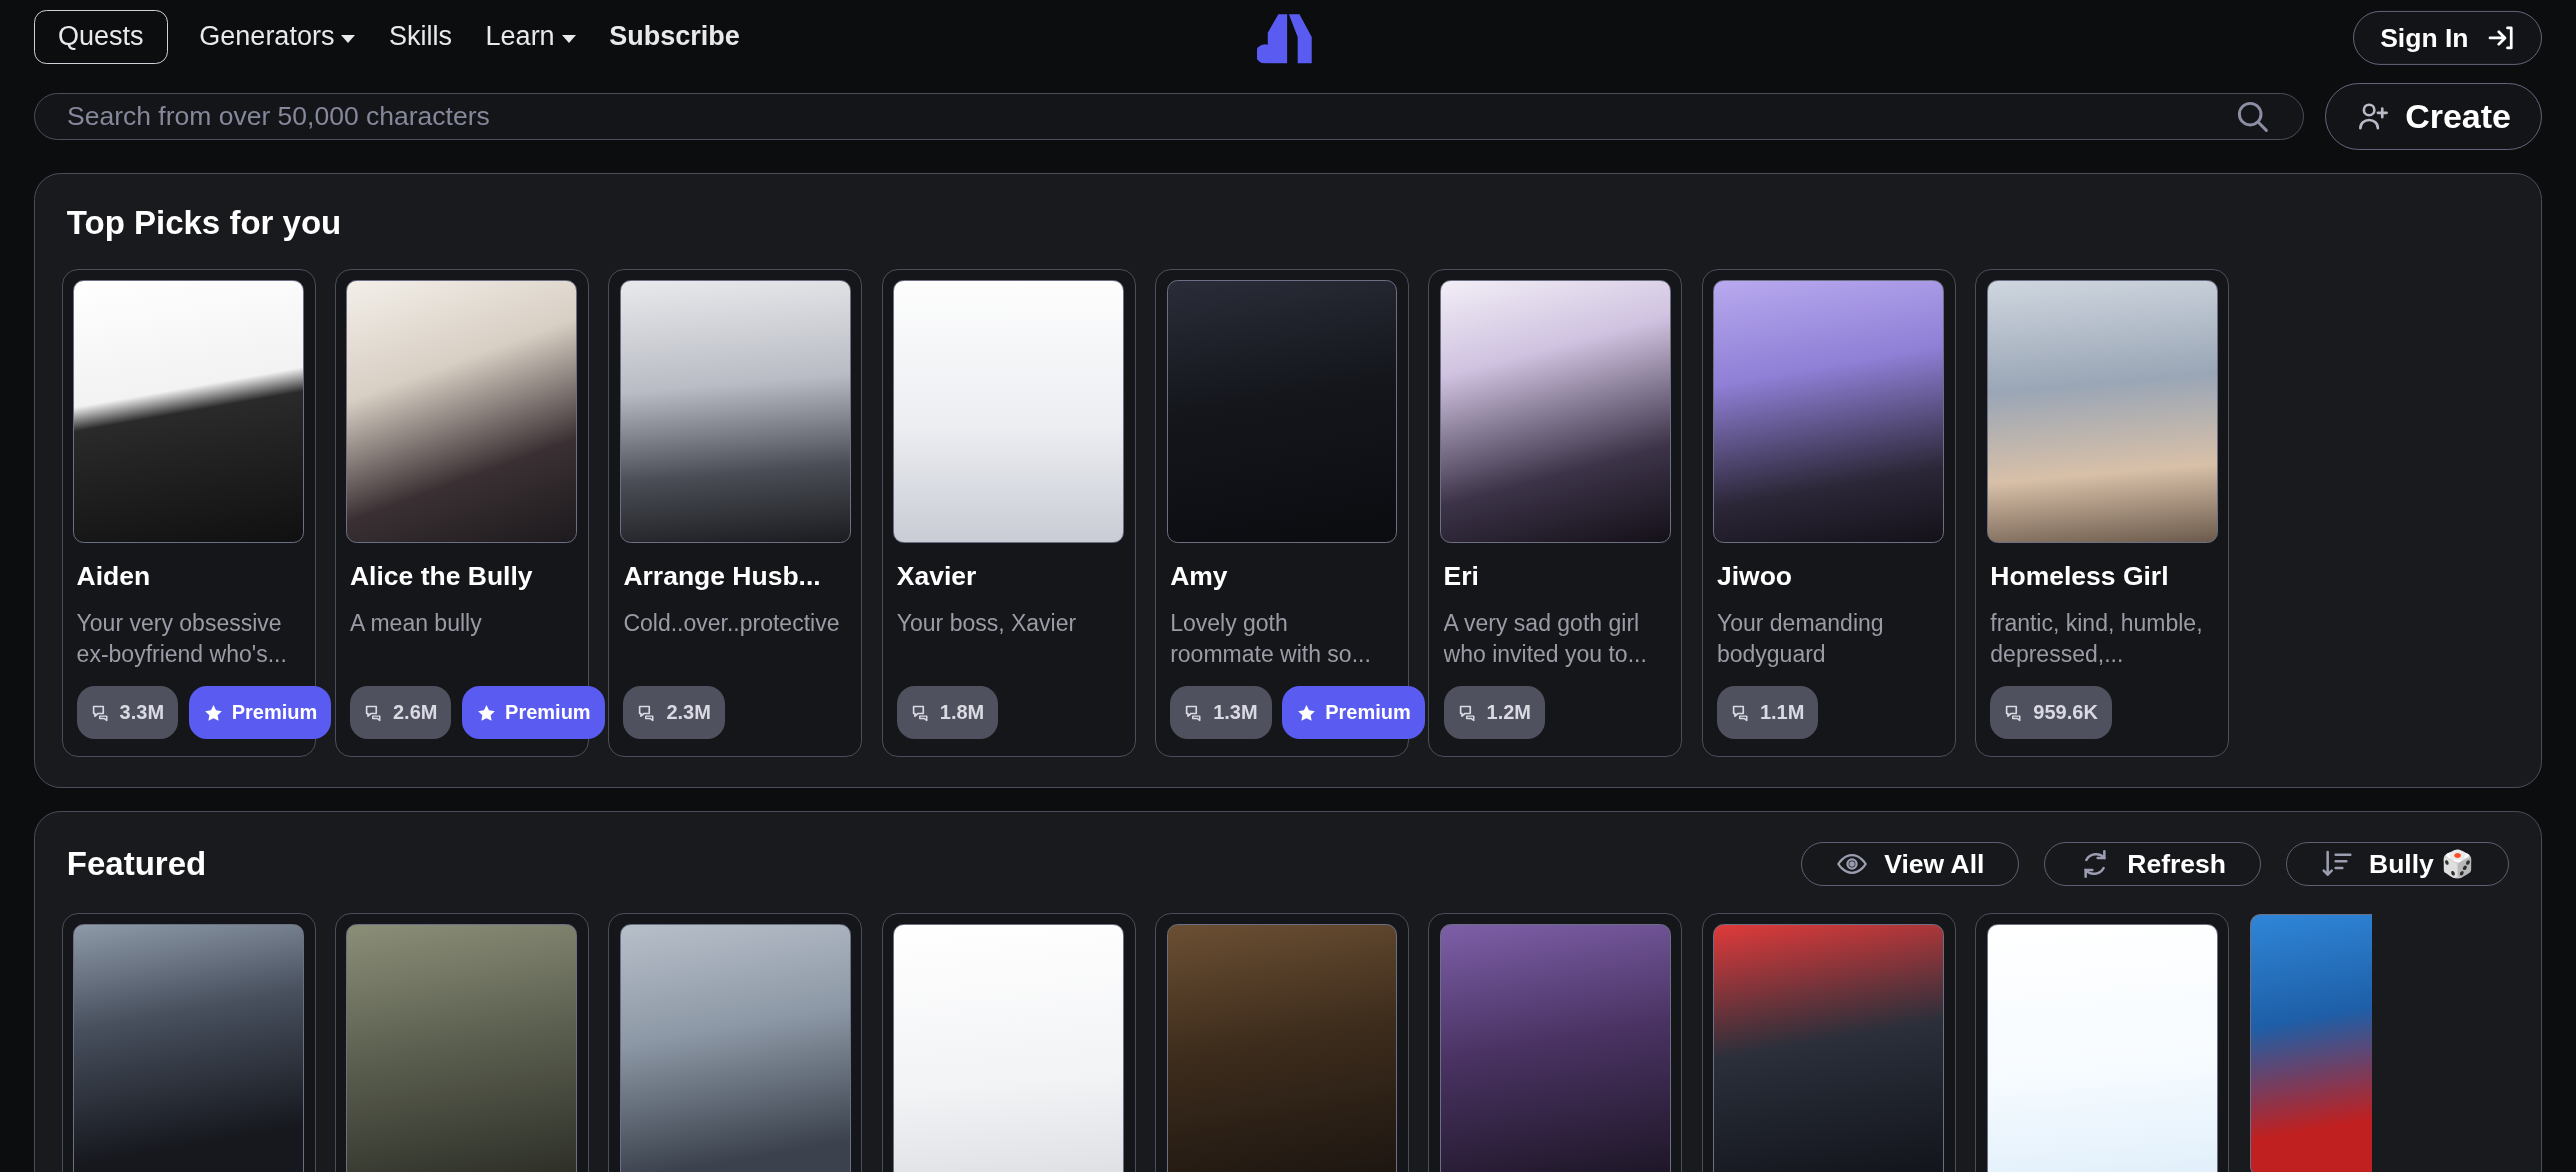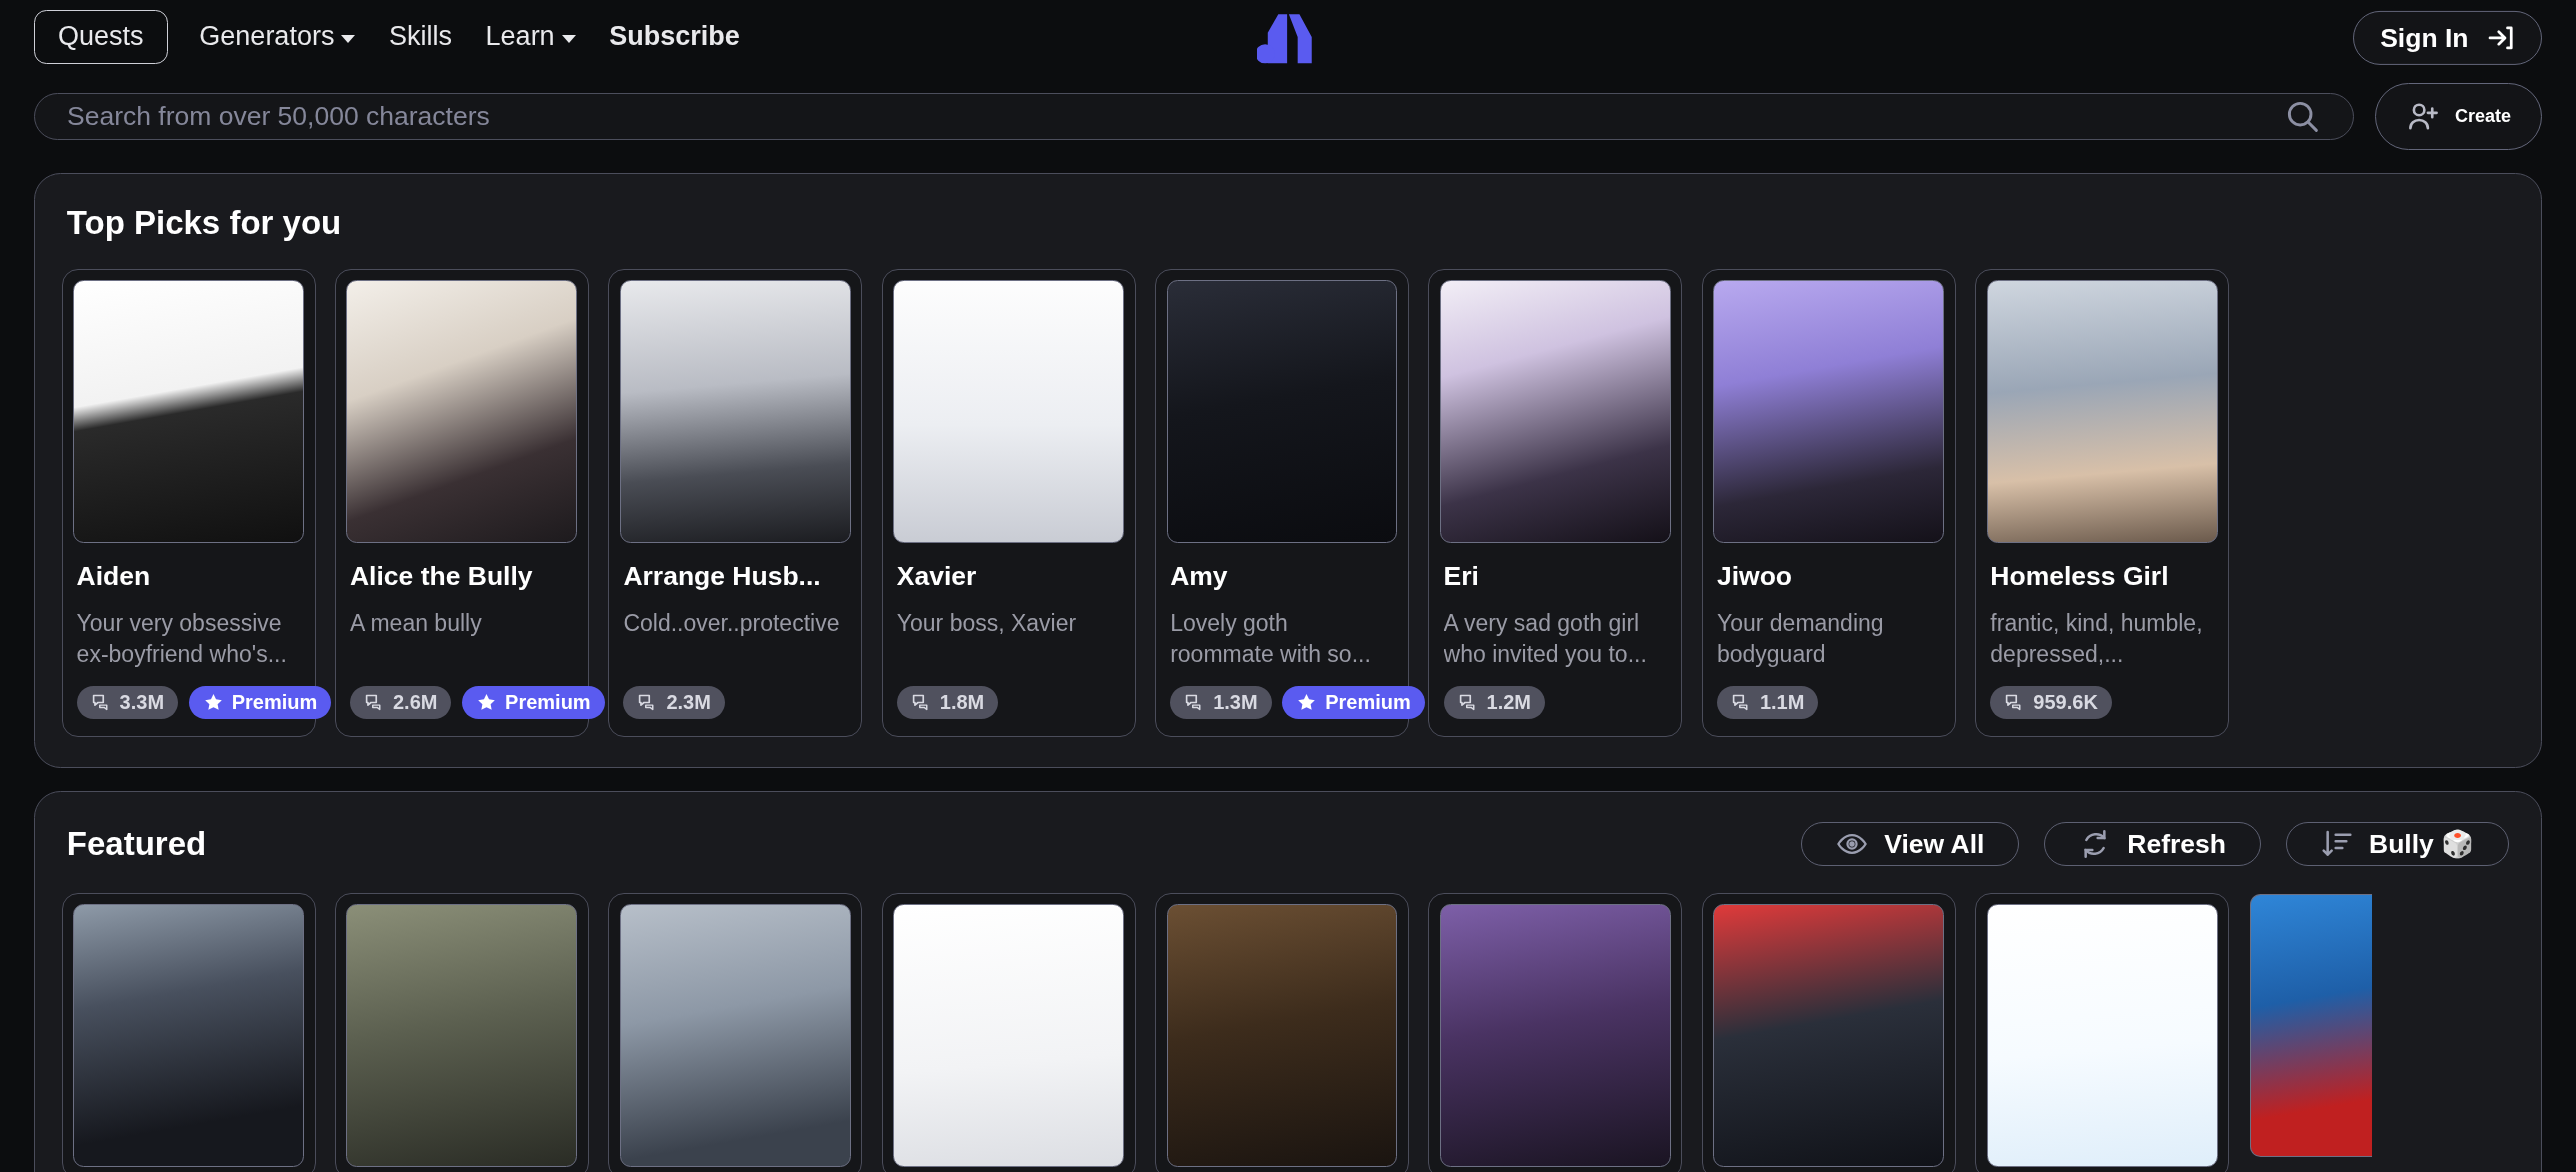--- a/index.html
+++ b/index.html
@@ -99,21 +99,21 @@
     font-size: 26.5px;
     font-family: "Liberation Sans", sans-serif;
   }
   .search-input::placeholder { color: #85879a; }
   .create-btn {
     border: 1.8px solid #63667a;
     border-radius: 35px;
     height: 67px;
     padding: 0 30px;
     display: flex; align-items: center; gap: 14px;
-    font-size: 18px; font-weight: bold;
+    font-size: 34px; font-weight: bold;
     background: #131417; color: #fff;
     cursor: pointer;
     white-space: nowrap;
   }
 
   
   .panel {
     margin: 23px 34px 0 34px;
     border: 1.8px solid #4b4d5b;
     border-radius: 26.5px;
@@ -165,23 +165,23 @@
   }
   .card-desc {
     font-size: 23px; color: #9a9ba6;
     margin: 16px 3.5px 0 3.5px;
     line-height: 1.35;
     height: 64px;
     overflow: hidden;
   }
   .card-badges { display: flex; gap: 10.6px; margin: 14px 3.5px 7px 3.5px; }
   .badge {
-    display: flex; align-items: center; gap: 8px;
+    display: flex; align-items: flex-end; gap: 8px;
     border-radius: 17.7px;
-    padding: 5px 14px;
+    padding: 15px 14px;
     font-size: 20px; font-weight: bold;
     white-space: nowrap;
   }
   .badge-chats { background: #50515e; color: #d9dae2; }
   .badge-premium { background: #5a5bf0; color: #ffffff; }
 
   
   .featured-strip { display: flex; gap: 19.4px; }
   .fcard {
     width: 254px; flex: 0 0 254px;

